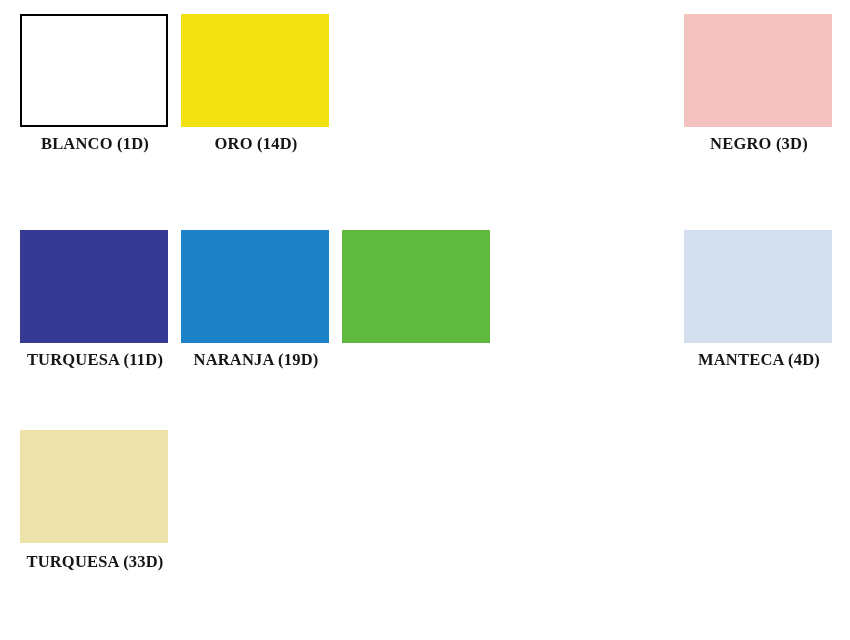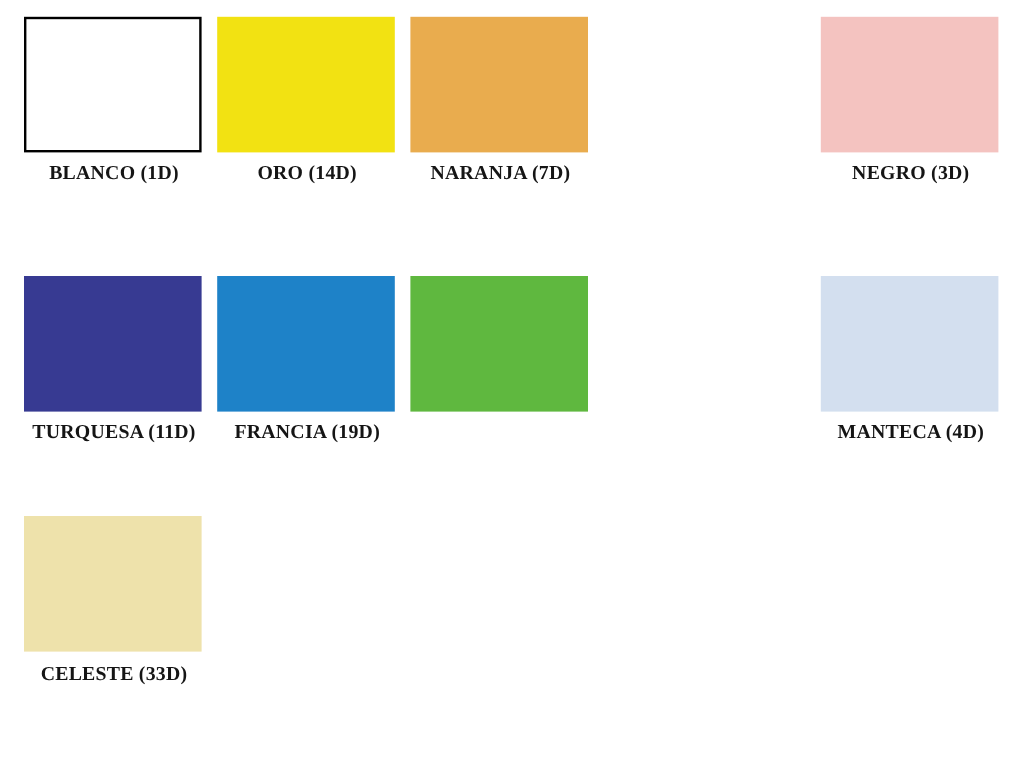--- a/index.html
+++ b/index.html
@@ -84,45 +84,41 @@
 <div id="swatch-chart">
   <div class="swatch-row" data-row="0">
       <div class="swatch-cell" data-col="0">
         <div class="swatch-chip bordered" style="background: rgb(255, 255, 255);"></div>
         <div class="swatch-label">BLANCO (1D)</div>
       </div>
       <div class="swatch-cell" data-col="1">
         <div class="swatch-chip" style="background: rgb(242, 226, 18);"></div>
         <div class="swatch-label">ORO (14D)</div>
       </div>
-      <div class="swatch-cell" data-col="2">
-        <div class="swatch-chip" style="background: rgb(233, 172, 78);"></div>
-        <div class="swatch-label">NARANJA (7D)</div>
-      </div>
       <div class="swatch-cell" data-col="4">
         <div class="swatch-chip" style="background: rgb(244, 195, 192);"></div>
         <div class="swatch-label">NEGRO (3D)</div>
       </div>
     </div>
   <div class="swatch-row" data-row="1">
       <div class="swatch-cell" data-col="0">
         <div class="swatch-chip" style="background: rgb(55, 58, 146);"></div>
         <div class="swatch-label">TURQUESA (11D)</div>
       </div>
       <div class="swatch-cell" data-col="1">
         <div class="swatch-chip" style="background: rgb(30, 130, 200);"></div>
-        <div class="swatch-label">FRANCIA (19D)</div>
+        <div class="swatch-label">NARANJA (19D)</div>
       </div>
       <div class="swatch-cell" data-col="2">
         <div class="swatch-chip" style="background: rgb(95, 184, 63);"></div>
       </div>
       <div class="swatch-cell" data-col="4">
         <div class="swatch-chip" style="background: rgb(211, 223, 239);"></div>
         <div class="swatch-label">MANTECA (4D)</div>
       </div>
     </div>
   <div class="swatch-row" data-row="2">
       <div class="swatch-cell" data-col="0">
         <div class="swatch-chip" style="background: rgb(238, 226, 171);"></div>
-        <div class="swatch-label">CELESTE (33D)</div>
+        <div class="swatch-label">TURQUESA (33D)</div>
       </div>
     </div>
 </div>
 
 </body></html>

